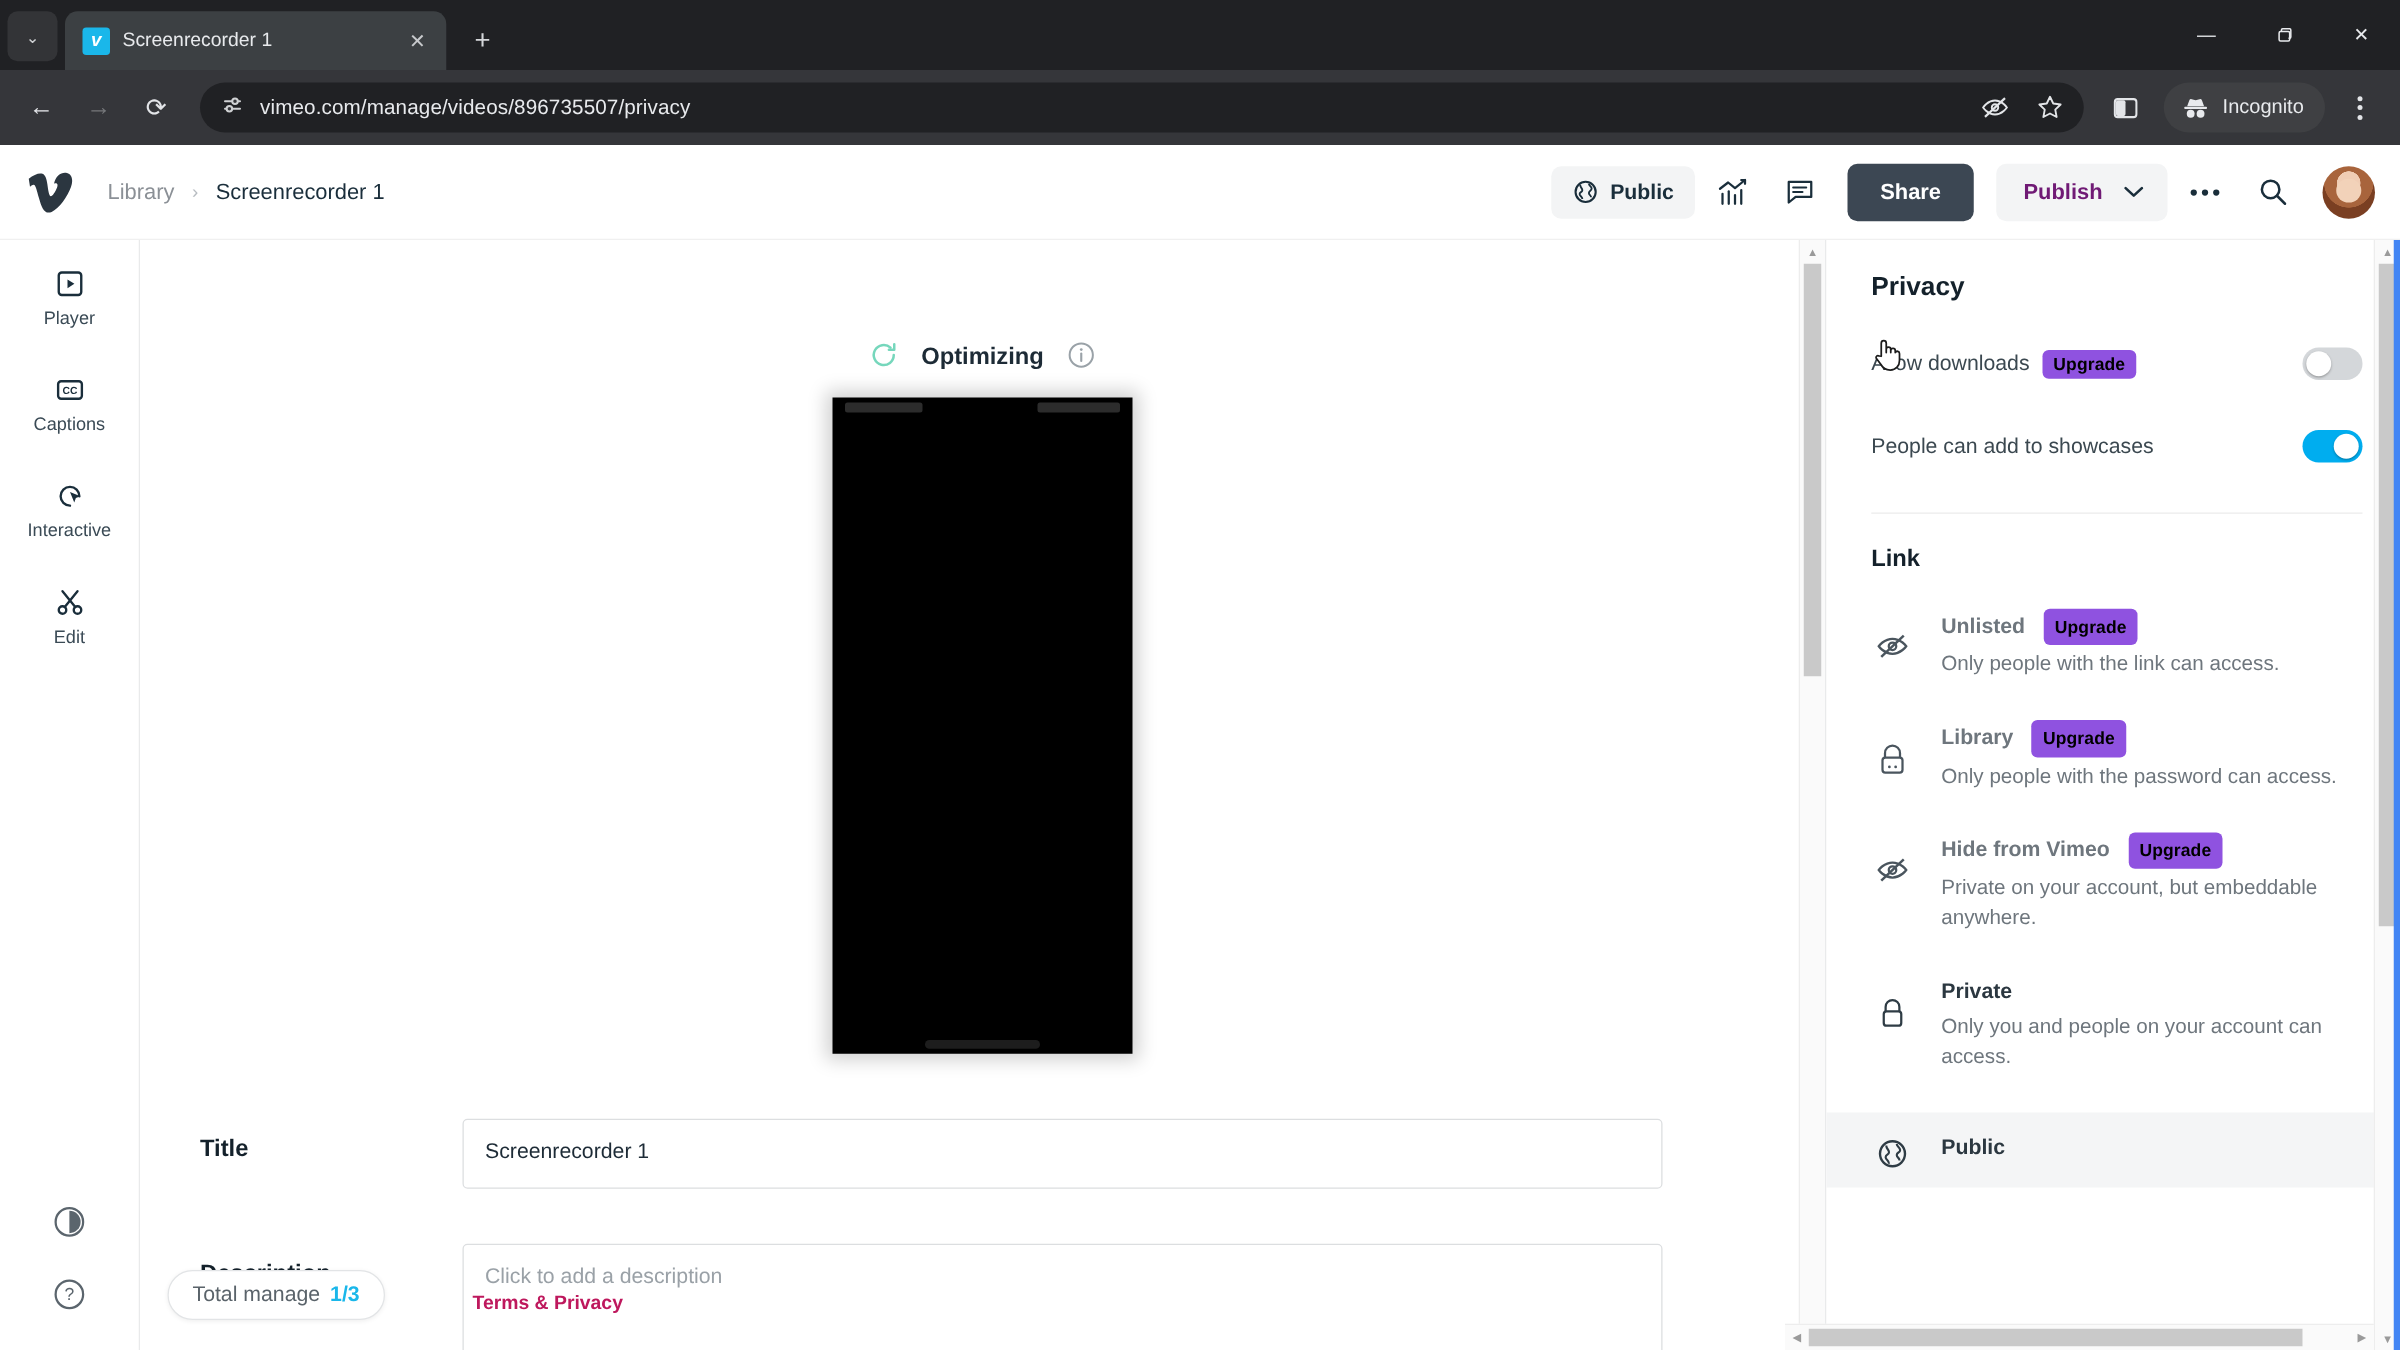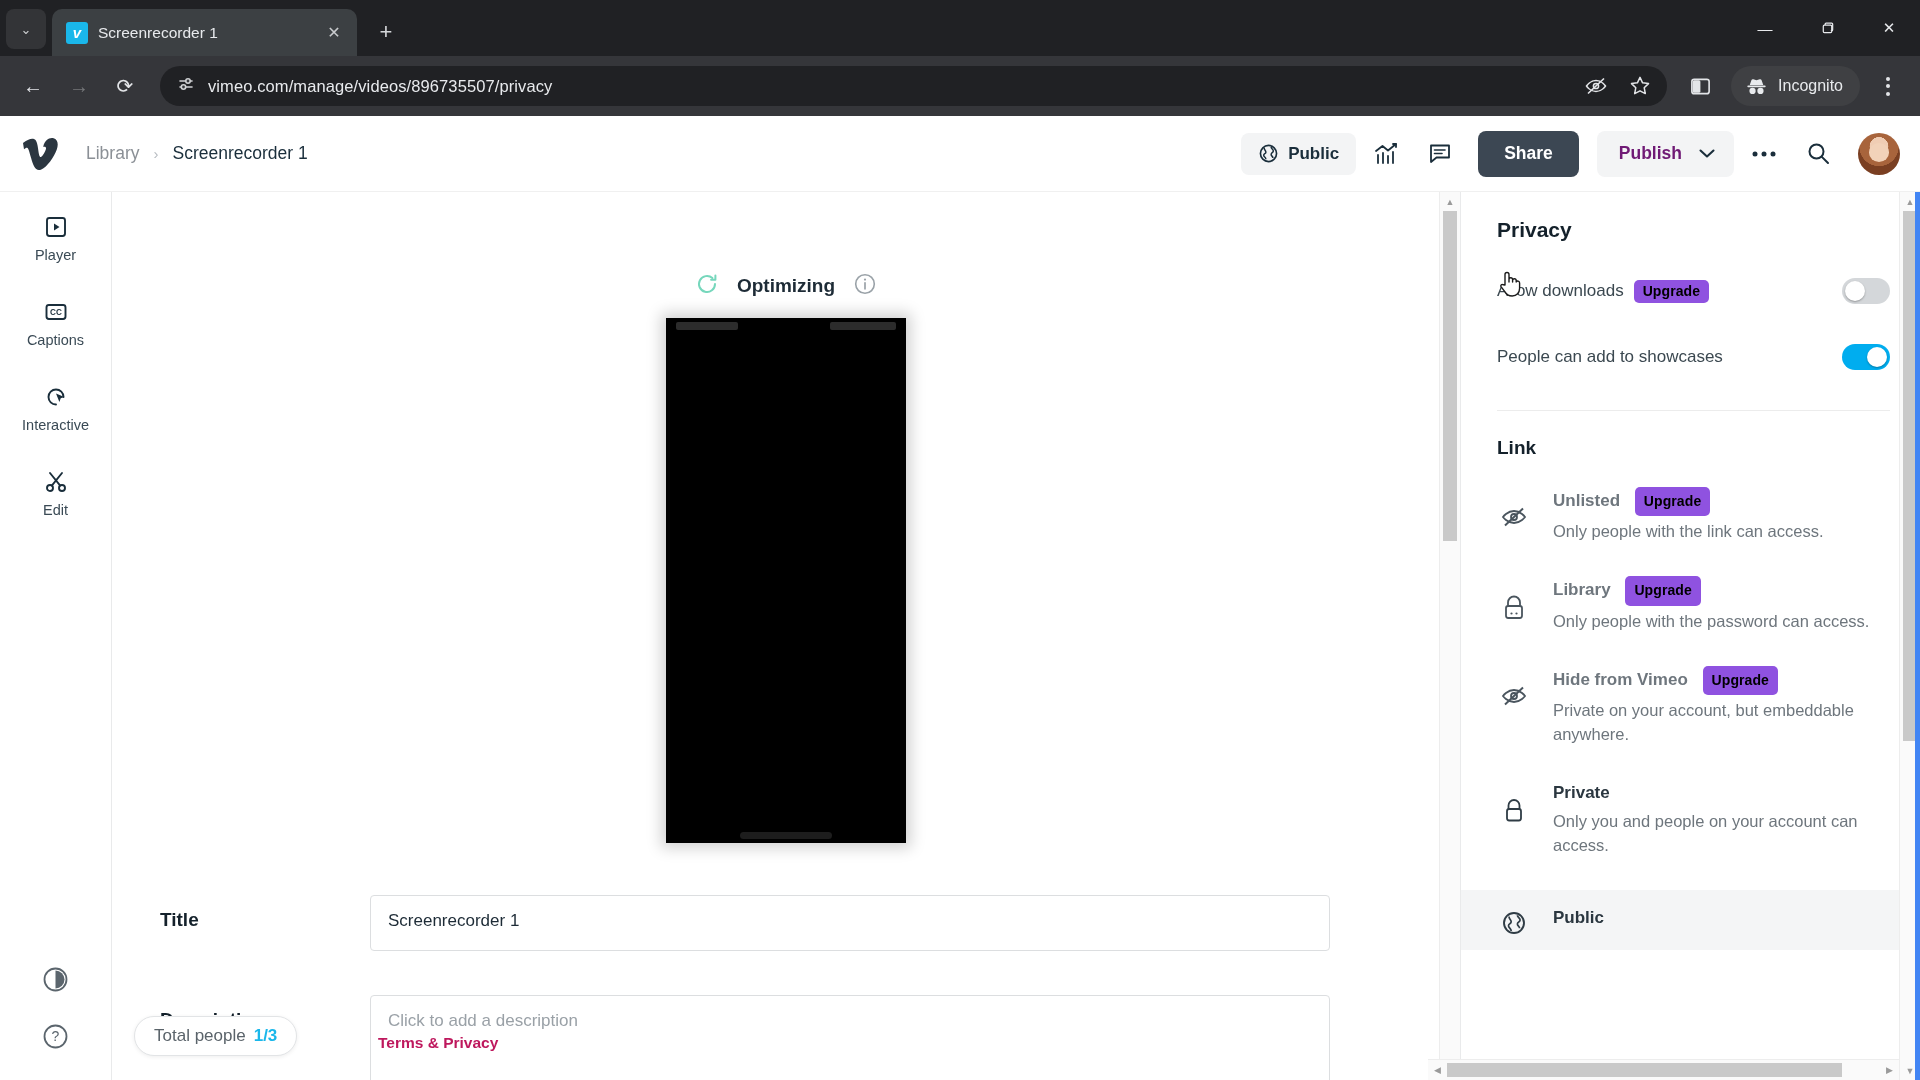--- a/index.html
+++ b/index.html
@@ -605,21 +605,21 @@
 
       <div class="sb-h" style="left:1428px; right:21px;">
         <div class="sb-arrow">◀</div>
         <div class="sb-track">
           <div class="sb-thumb" style="left:0; width:395px;"></div>
         </div>
         <div class="sb-arrow">▶</div>
       </div>
 
       <div class="total-pill">
-        <span>Total people</span>
+        <span>Total manage</span>
         <b>1/3</b>
       </div>
       <div class="terms">Terms &amp; Privacy</div>
 
       <div class="blue-edge"></div>
     </div>
 
     <div class="cursor">
       <svg width="26" height="30" viewBox="0 0 26 30">
         <path d="M8 17V6.5a2 2 0 0 1 4 0V14v-2.5a1.8 1.8 0 0 1 3.6 0V14v-1.5a1.8 1.8 0 0 1 3.6 0V14a1.8 1.8 0 0 1 3.4.9v5.4c0 4.3-2.8 7.7-7.4 7.7-4.2 0-6.1-1.8-7.6-4.6L4 18.6c-.7-1.3.9-2.8 2.2-1.8z" fill="#ffffff" stroke="#1b1b1b" stroke-width="1.4" stroke-linejoin="round"></path>

